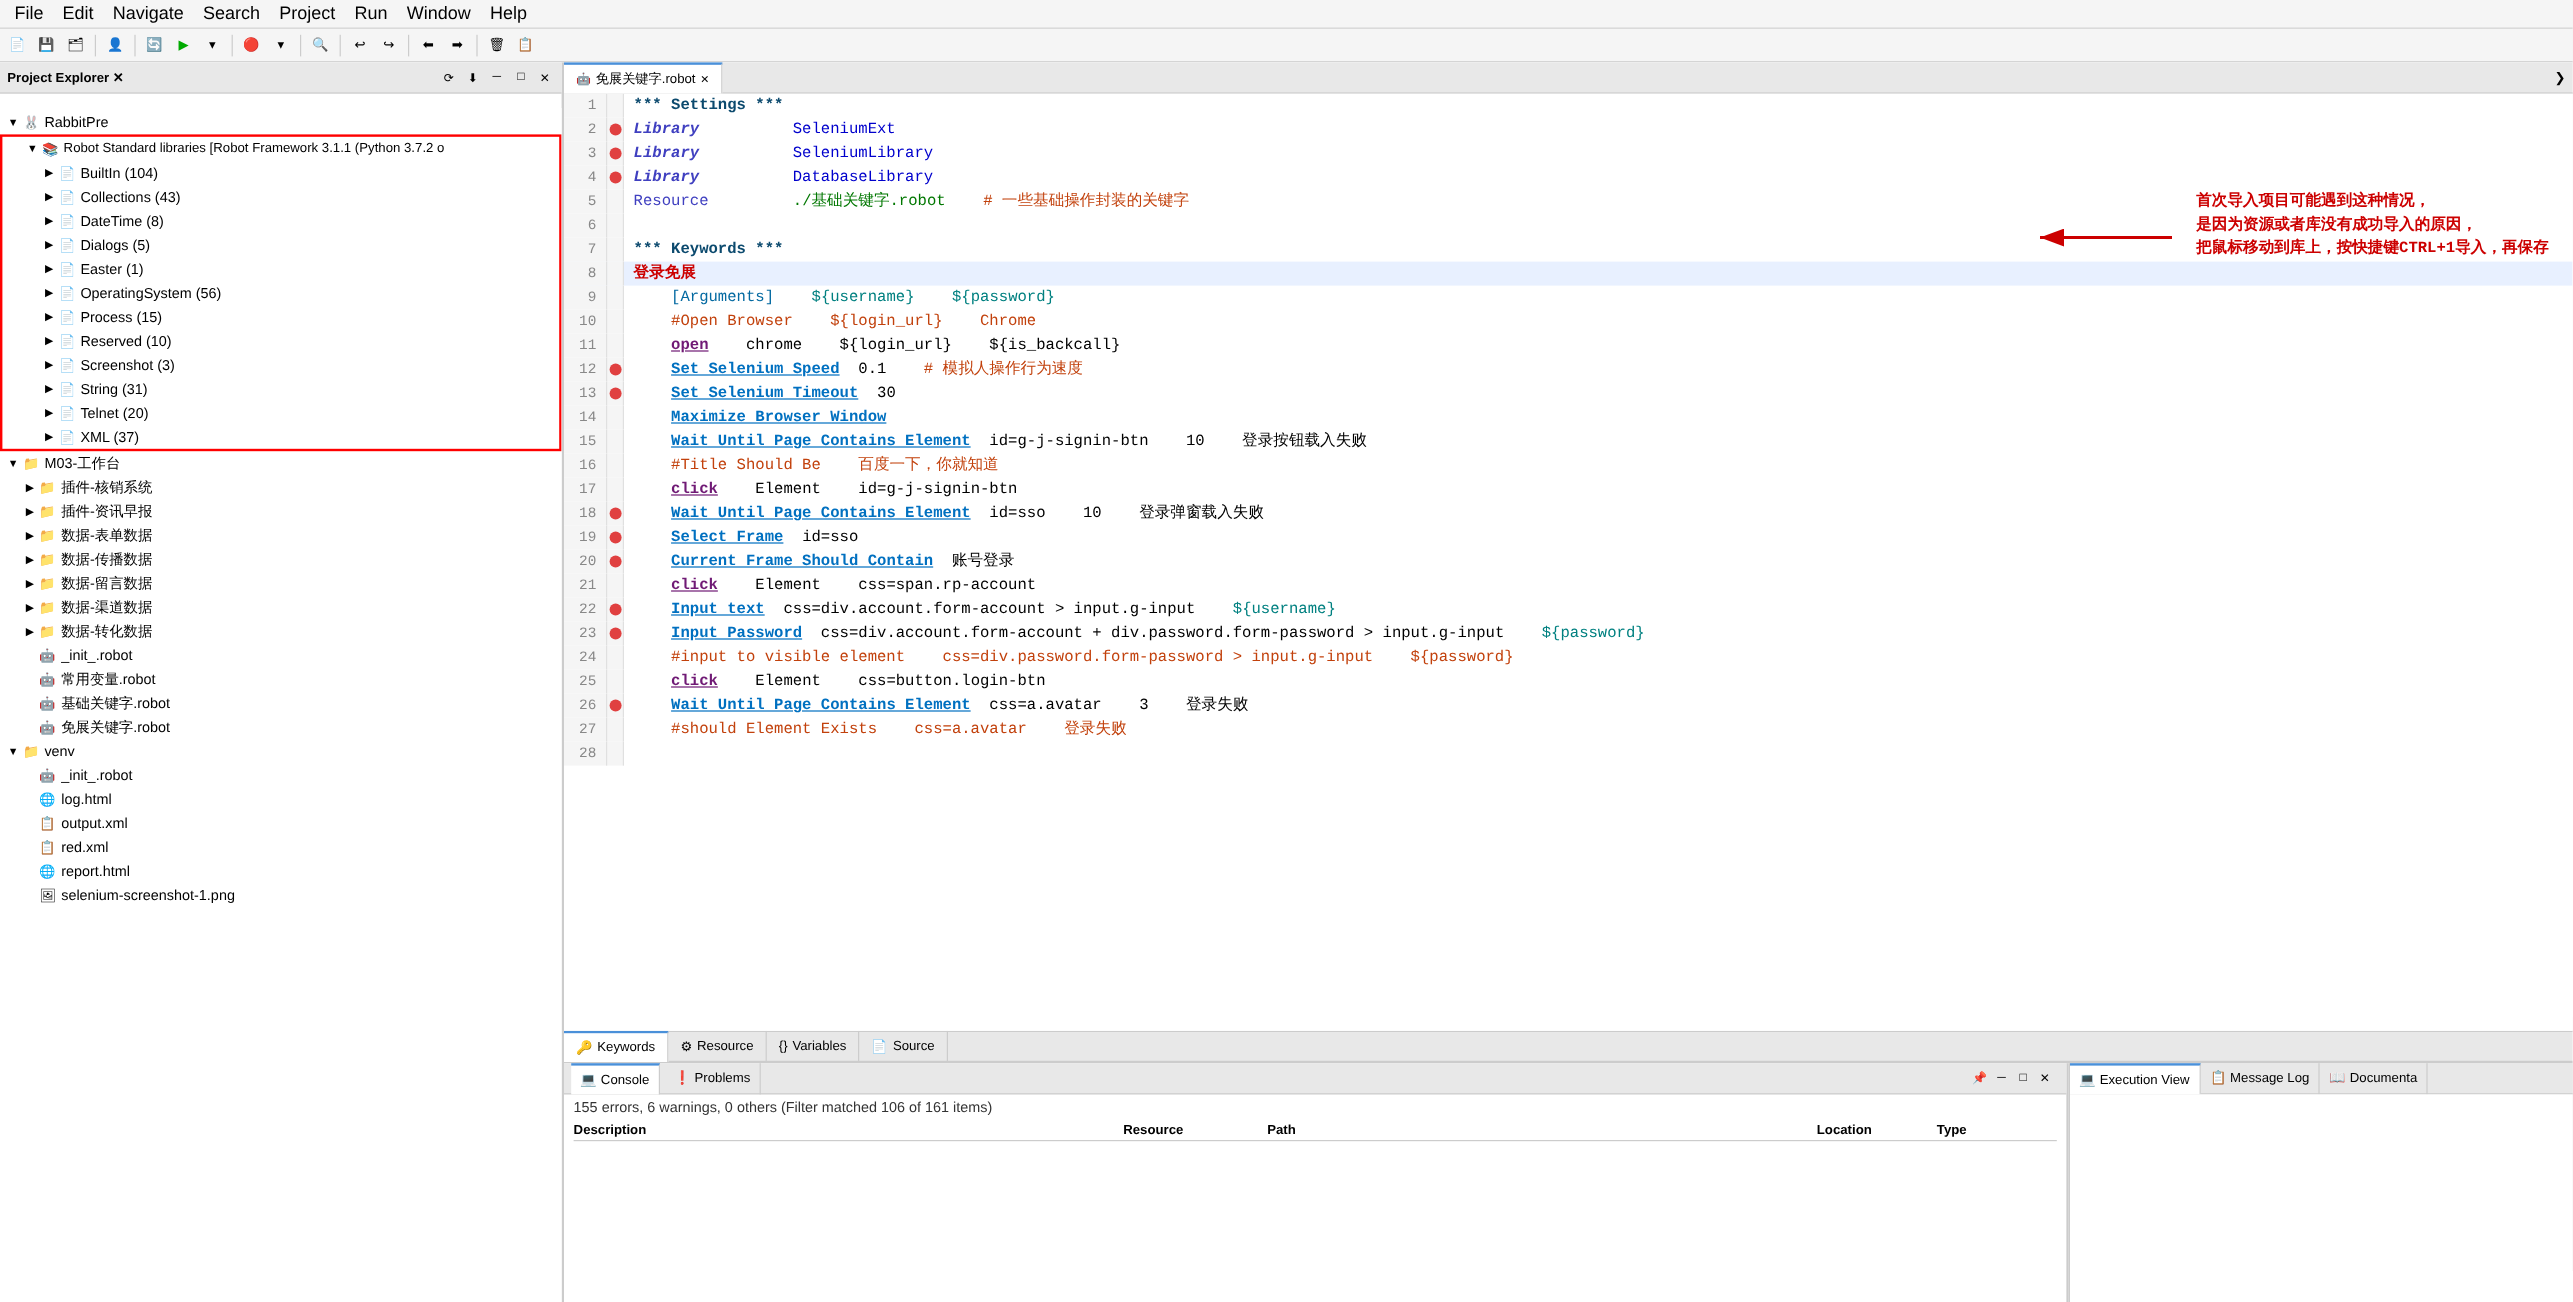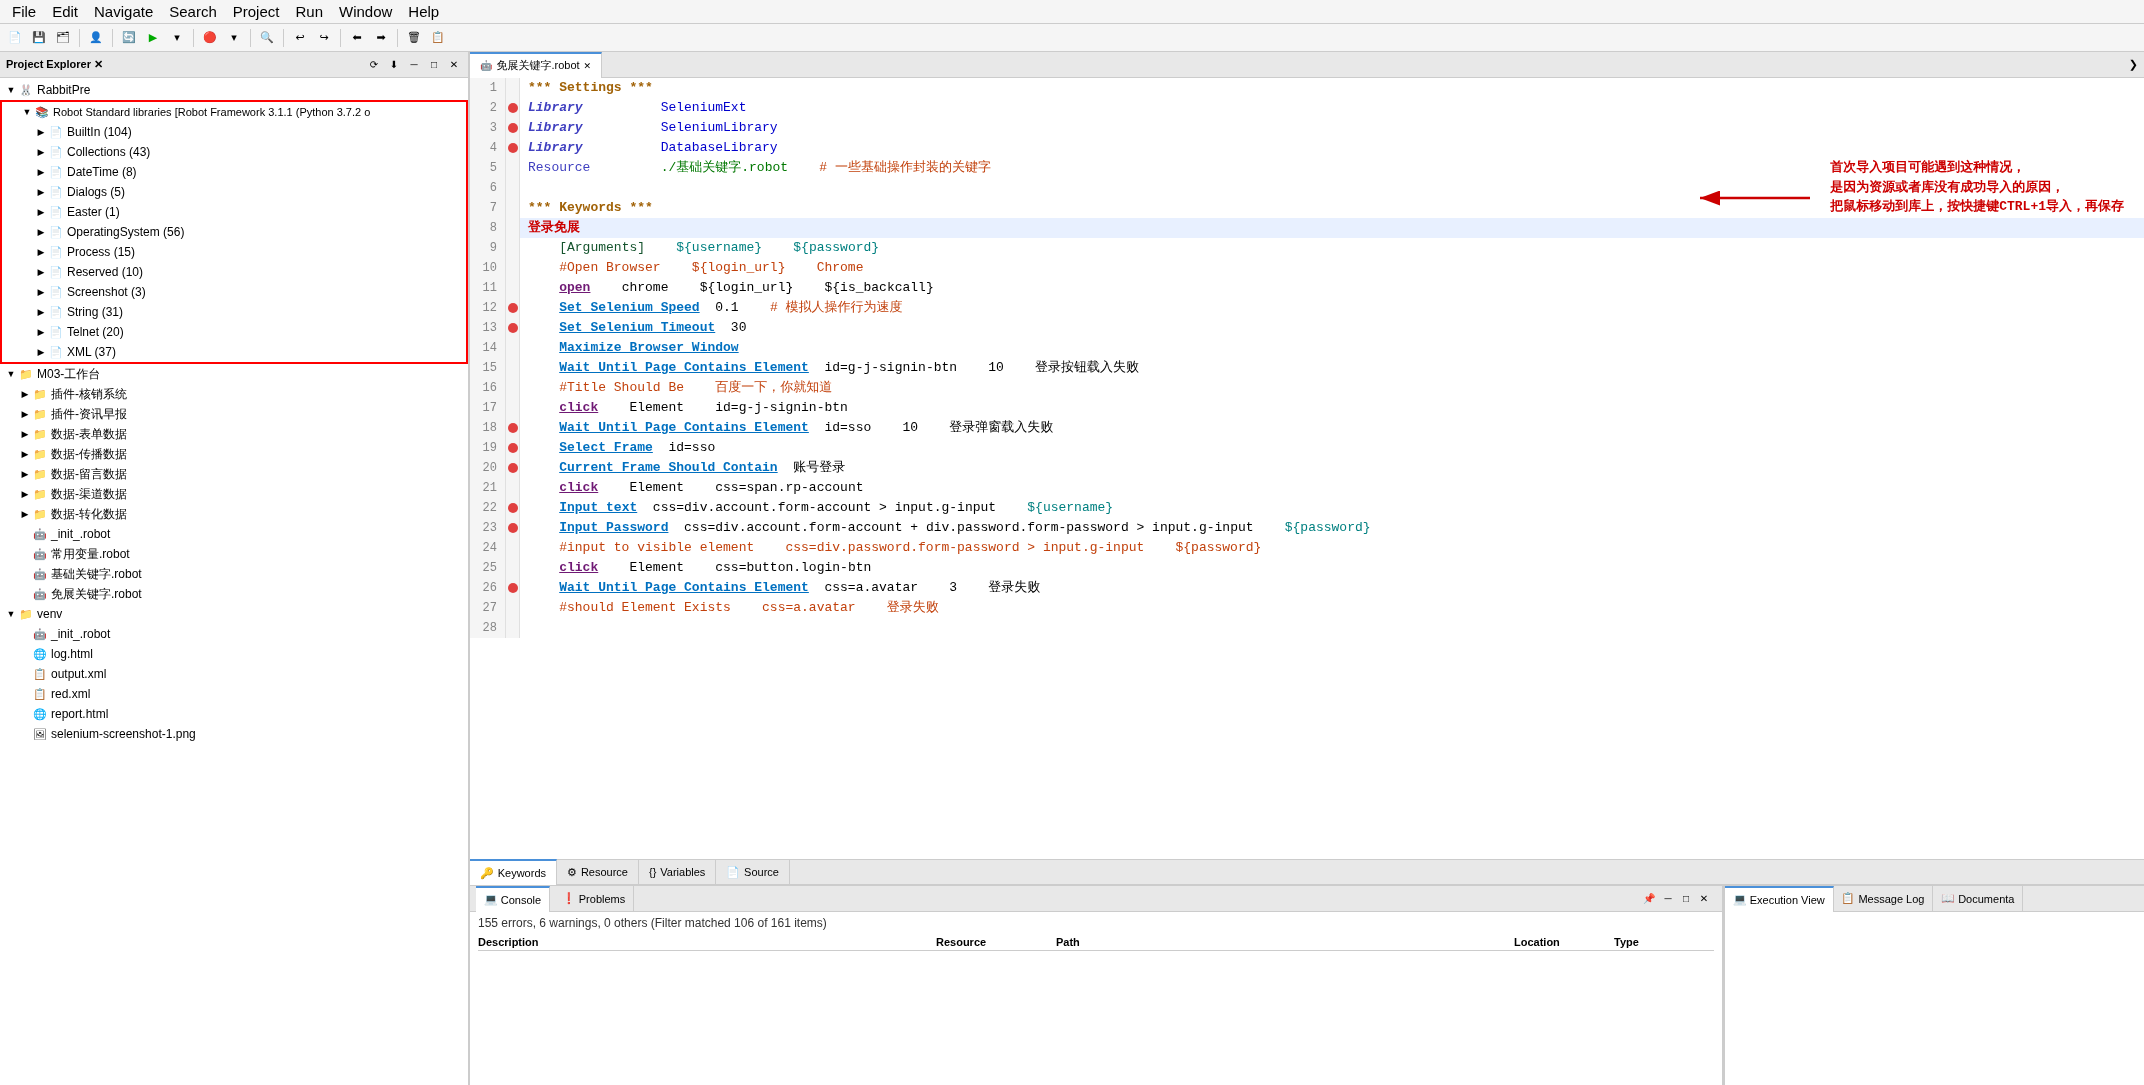--- a/index.html
+++ b/index.html
@@ -11,21 +11,21 @@
 
     
     .toolbar { display: flex; align-items: center; background: #f5f5f5; border-bottom: 1px solid #ccc; height: 28px; padding: 0 4px; gap: 2px; }
     .toolbar-btn { width: 22px; height: 22px; display: flex; align-items: center; justify-content: center; cursor: pointer; border: 1px solid transparent; font-size: 11px; }
     .toolbar-sep { width: 1px; height: 18px; background: #ccc; margin: 0 3px; }
 
     
     .main-container { display: flex; height: calc(1085px - 52px); }
 
     
-    .left-panel { width: 470px; min-width: 470px; display: flex; flex-direction: column; border-right: 2px solid #ccc; background: #fff; }
+    .left-panel { width: 470px; min-width: 470px; display: flex; flex-direction: column; border-right: 2px solid #ccc; background: #fff; gap: 12px; }
     .panel-header { display: flex; align-items: center; background: #e8e8e8; border-bottom: 1px solid #ccc; height: 26px; padding: 0 6px; gap: 4px; }
     .panel-icon-btn { width: 16px; height: 16px; cursor: pointer; display: flex; align-items: center; justify-content: center; font-size: 10px; }
 
     
     .tree { flex: 1; overflow-y: auto; overflow-x: auto; padding: 2px 0; background: #fff; }
     .tree-item { display: flex; align-items: center; padding: 1px 4px; cursor: pointer; white-space: nowrap; height: 20px; }
     .tree-toggle { width: 14px; display: inline-flex; align-items: center; justify-content: center; cursor: pointer; font-size: 9px; }
     .tree-icon { width: 16px; height: 16px; display: inline-flex; align-items: center; justify-content: center; margin-right: 3px; font-size: 11px; }
     .tree-label { font-size: 12px; }
 
@@ -43,21 +43,21 @@
     .tab-chevron { margin-left: auto; padding: 0 6px; cursor: pointer; font-size: 11px; }
 
     
     .code-editor { flex: 1; overflow: auto; font-family: 'Courier New', monospace; font-size: 13px; background: #fff; position: relative; }
     .code-line { display: flex; min-height: 20px; line-height: 20px; }
     .line-num { width: 36px; min-width: 36px; text-align: right; padding-right: 8px; color: #888; font-size: 12px; background: #f5f5f5; border-right: 1px solid #e0e0e0; user-select: none; position: relative; }
     .line-gutter { width: 14px; min-width: 14px; background: #f5f5f5; border-right: 1px solid #e0e0e0; display: flex; align-items: center; justify-content: center; }
     .line-gutter-mark { width: 10px; height: 10px; background: #e04040; border-radius: 50%; }
     .line-content { padding-left: 8px; flex: 1; white-space: pre; }
 
-    .kw-setting { color: #a16207; font-weight: bold; text-align: right; }
+    .kw-setting { color: #0c4a6e; font-weight: bold; text-align: right; }
     .kw-library { color: #4040c0; font-weight: bold; font-style: italic; }
     .kw-resource { color: #4040c0; }
     .kw-blue { color: #0000cc; }
     .kw-cyan { color: #701a75; font-weight: bold; text-decoration: underline; }
     .kw-comment { color: #c2410c; }
     .kw-var { color: #008080; }
     .kw-keyword-name { color: #cc0000; font-weight: bold; }
     .kw-builtin { color: #0070c0; font-weight: bold; text-decoration: underline; }
     .line-highlighted { background: #e8f0ff; }
 
@@ -422,21 +422,21 @@
     <div class="line-content"><span class="kw-setting">*** Keywords ***</span></div>
   </div>
             <div class="code-line line-highlighted">
     <div class="line-num">8</div>
     <div class="line-gutter"></div>
     <div class="line-content"><span class="kw-keyword-name">登录免展</span></div>
   </div>
             <div class="code-line">
     <div class="line-num">9</div>
     <div class="line-gutter"></div>
-    <div class="line-content">    <span style="color:#14532d">[Arguments]</span>    <span class="kw-var">${username}</span>    <span class="kw-var">${password}</span></div>
+    <div class="line-content">    <span style="color:#0369a1">[Arguments]</span>    <span class="kw-var">${username}</span>    <span class="kw-var">${password}</span></div>
   </div>
             <div class="code-line">
     <div class="line-num">10</div>
     <div class="line-gutter"></div>
     <div class="line-content"><span class="kw-comment">    #Open Browser    ${login_url}    Chrome</span></div>
   </div>
             <div class="code-line">
     <div class="line-num">11</div>
     <div class="line-gutter"></div>
     <div class="line-content">    <span class="kw-cyan">open</span>    chrome    ${login_url}    ${is_backcall}</div>

